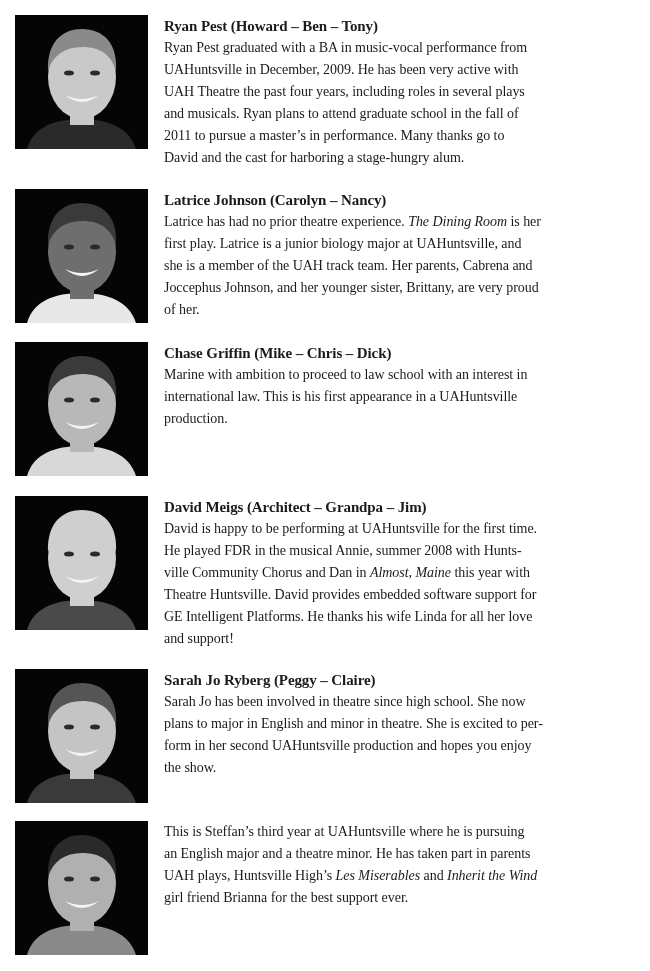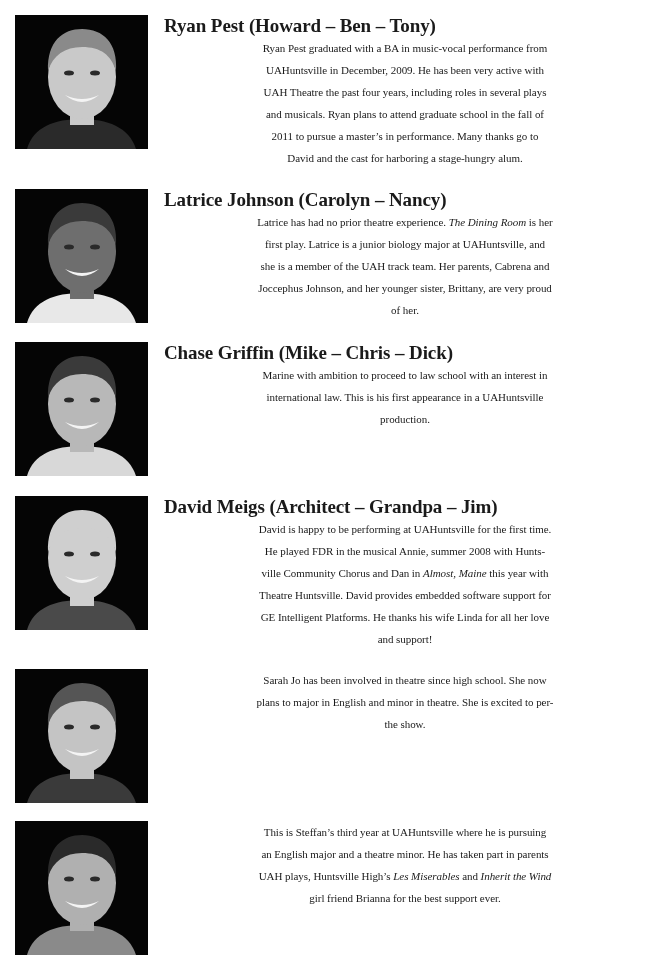--- a/index.html
+++ b/index.html
@@ -8,24 +8,24 @@
     font-family: "Liberation Serif", "DejaVu Serif", serif; color: #1a1a1a;
   }
   .entry { position: absolute; left: 0; width: 650px; }
   .photo {
     position: absolute; left: 15px; top: 0; width: 133px; height: 134px;
     background: #050505; overflow: hidden;
   }
   .photo svg { display: block; width: 133px; height: 134px; }
   .text { position: absolute; left: 164px; top: 0; width: 482px; }
   .name {
-    font-weight: bold; font-size: 19px; line-height: 22px; white-space: nowrap; letter-spacing: -0.1px;
+    font-weight: bold; font-size: 15px; line-height: 22px; white-space: nowrap; letter-spacing: -0.1px;
   }
   .line {
-    font-size: 11px; line-height: 22px; white-space: nowrap; letter-spacing: -0.05px; text-align: center;
+    font-size: 14px; line-height: 22px; white-space: nowrap; letter-spacing: -0.05px;
   }
   .line i { font-style: italic; }
 </style>
 </head>
 <body>
 
 <div id="page">
     <div class="entry" style="top: 15px;">
       <div class="photo" aria-label="headshot-ryan-pest">
         <svg viewBox="0 0 133 134" xmlns="http://www.w3.org/2000/svg">
@@ -121,22 +121,24 @@
           <path d="M12 134 C18 112 40 104 66 104 C92 104 114 112 121 134 Z" fill="#3a3a3a"></path>
           <rect x="55" y="88" width="24" height="22" fill="#c4c4c4"></rect>
           <ellipse cx="67" cy="62" rx="34" ry="42" fill="#c4c4c4"></ellipse>
           <path d="M33 56 C32 26 48 14 67 14 C88 14 103 28 101 56 C96 40 86 32 67 32 C50 32 38 40 33 56 Z" fill="#555555"></path>
           <ellipse cx="54" cy="58" rx="5" ry="2.5" fill="#2a2a2a"></ellipse>
           <ellipse cx="80" cy="58" rx="5" ry="2.5" fill="#2a2a2a"></ellipse>
           <path d="M50 80 Q67 94 84 80 Q67 88 50 80 Z" fill="#f4f4f4"></path>
         </svg>
       </div>
       <div class="text">
+        <div class="name">Sarah Jo Ryberg (Peggy – Claire)</div>
         <div class="line">Sarah Jo has been involved in theatre since high school. She now</div>
         <div class="line">plans to major in English and minor in theatre. She is excited to per-</div>
+        <div class="line">form in her second UAHuntsville production and hopes you enjoy</div>
         <div class="line">the show.</div>
       </div>
     </div>
     <div class="entry" style="top: 821px;">
       <div class="photo" aria-label="headshot-steffan-rost">
         <svg viewBox="0 0 133 134" xmlns="http://www.w3.org/2000/svg">
           <rect width="133" height="134" fill="#050505"></rect>
           <path d="M12 134 C18 112 40 104 66 104 C92 104 114 112 121 134 Z" fill="#8a8a8a"></path>
           <rect x="55" y="88" width="24" height="22" fill="#b0b0b0"></rect>
           <ellipse cx="67" cy="62" rx="34" ry="42" fill="#b0b0b0"></ellipse>

